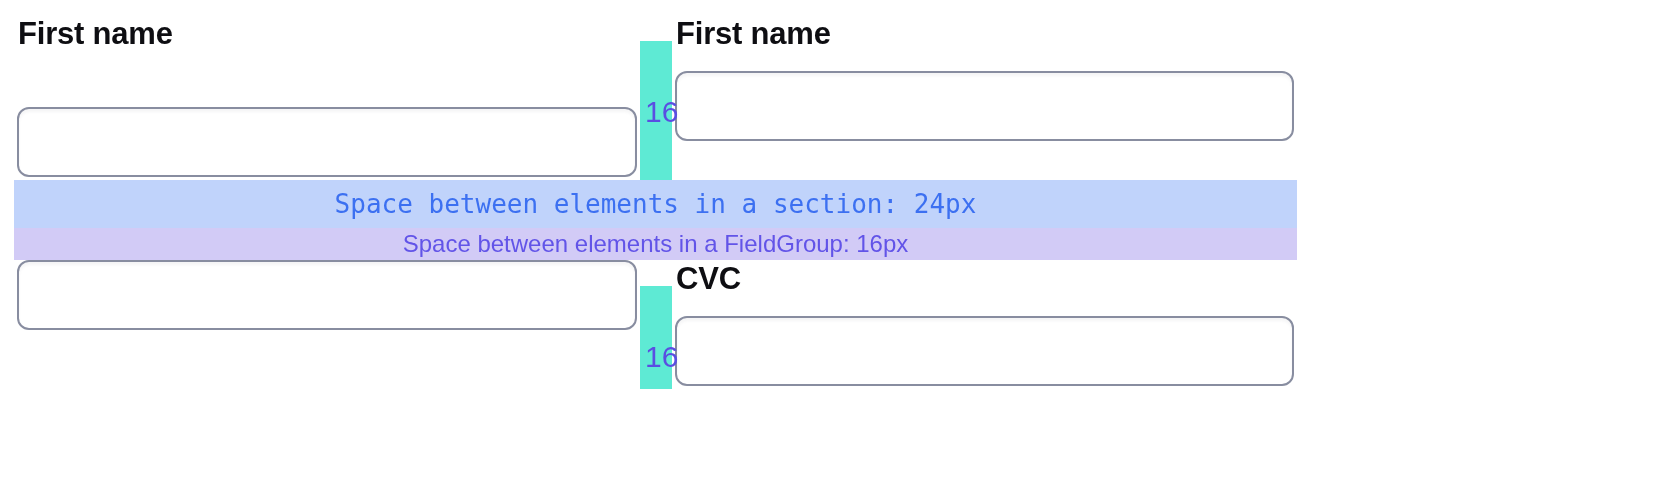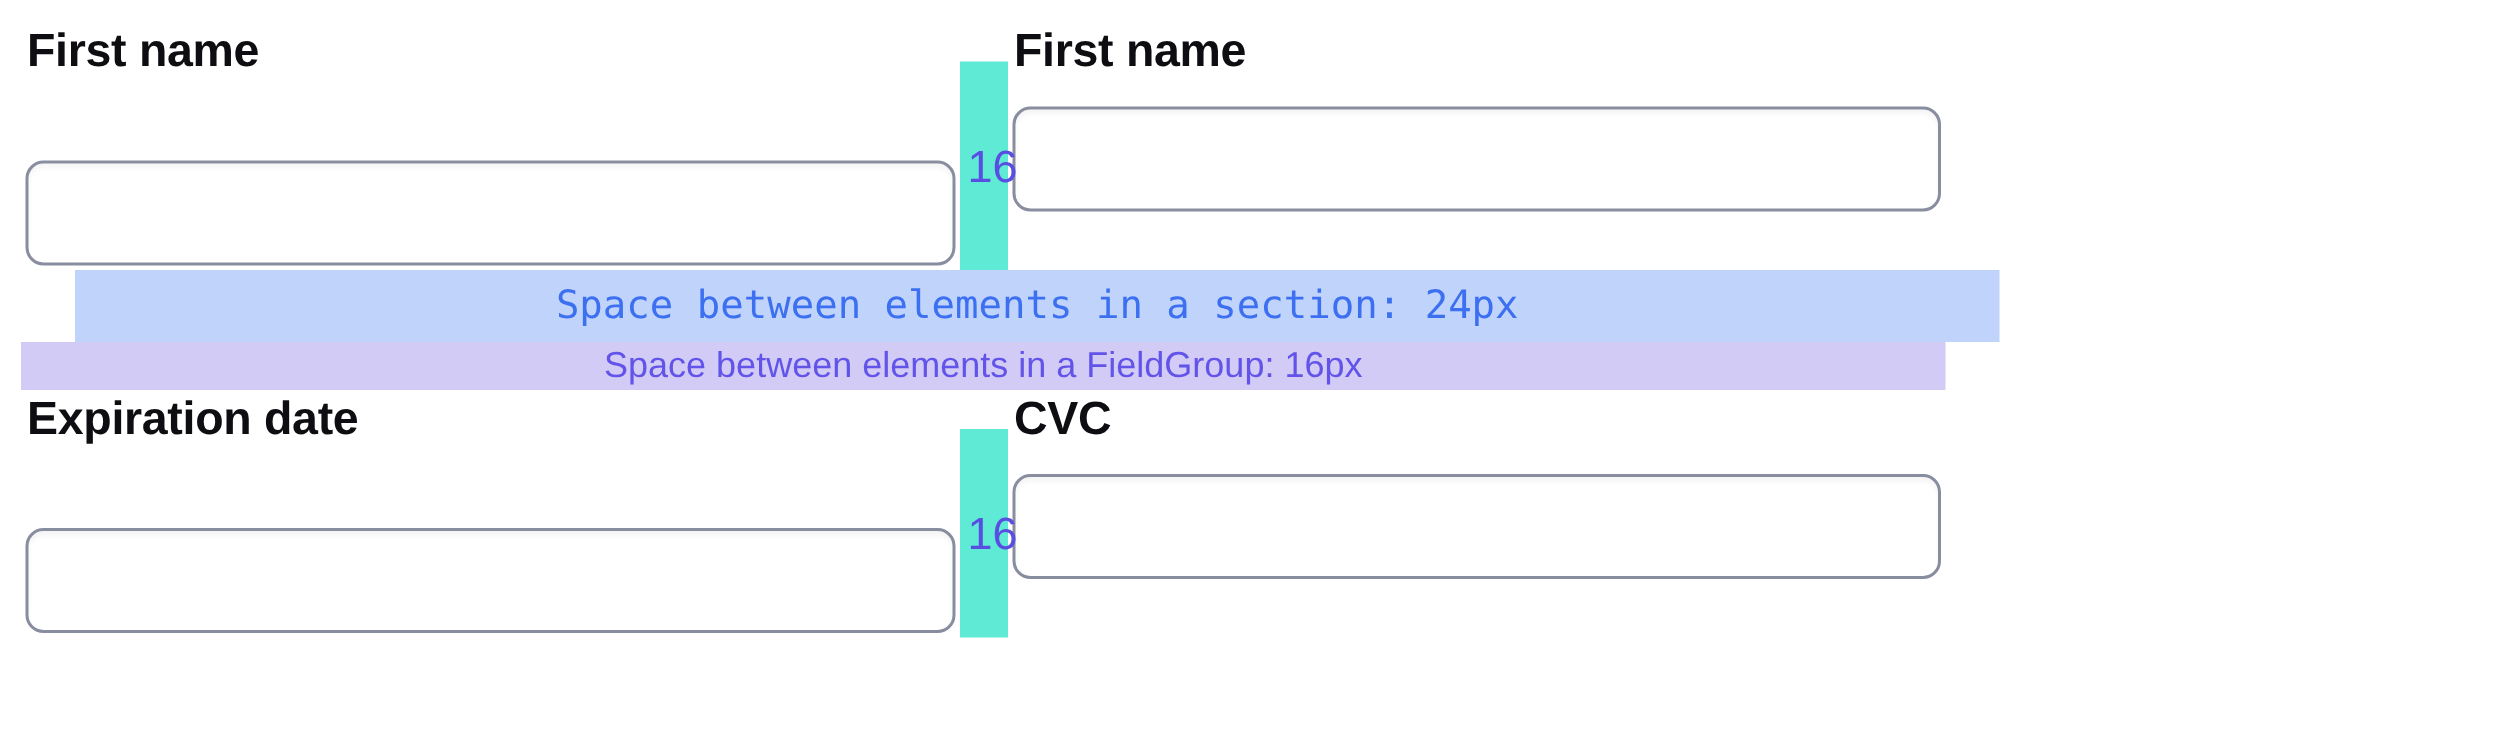--- a/index.html
+++ b/index.html
@@ -69,21 +69,20 @@
     justify-content:center;
     text-align:center;
   }
   .hl-blue {
     height:48px;
     margin-top:3px;
     background:#c0d3fb;
     color:#3c70f1;
     font-family:"DejaVu Sans Mono","Liberation Mono",monospace;
     font-size:26px;
-    margin-left:36px;
   }
   .hl-purple {
     height:32px;
     background:#d2cbf6;
     color:#6254e8;
     font-size:24px;
   }
 </style>
 </head>
 <body>
@@ -109,21 +108,20 @@
       <span>Space between elements in a section: 24px</span>
     </div>
 
 
     <div class="hl hl-purple">
       <span>Space between elements in a FieldGroup: 16px</span>
     </div>
 
     <div class="row">
       <div class="field f-left">
-        <label class="lbl">Expiration date</label>
         <input class="inp" type="text" value="" style="">
       </div>
       <div class="vgap">
         <span class="vgap-num">16</span>
       </div>
       <div class="field f-right">
         <label class="lbl">CVC</label>
         <input class="inp" type="text" value="" style="">
       </div>
     </div>

